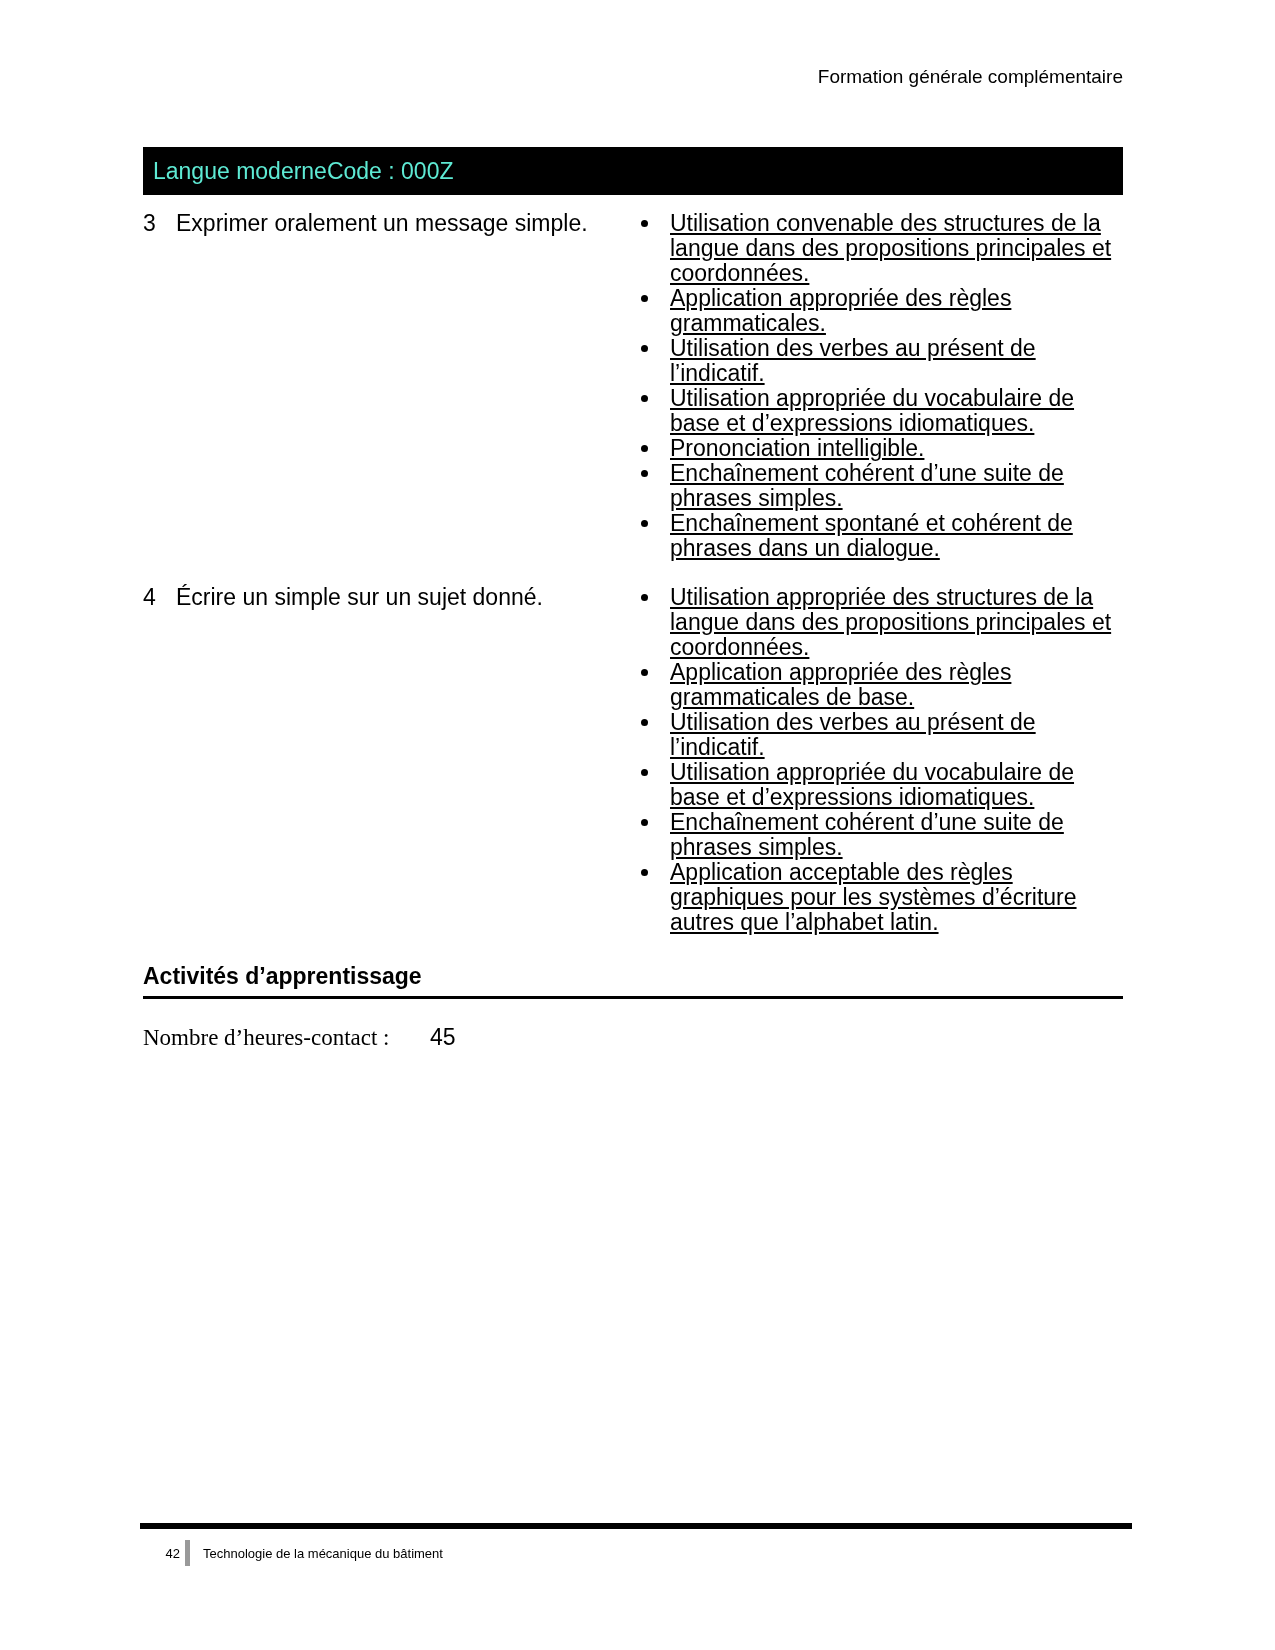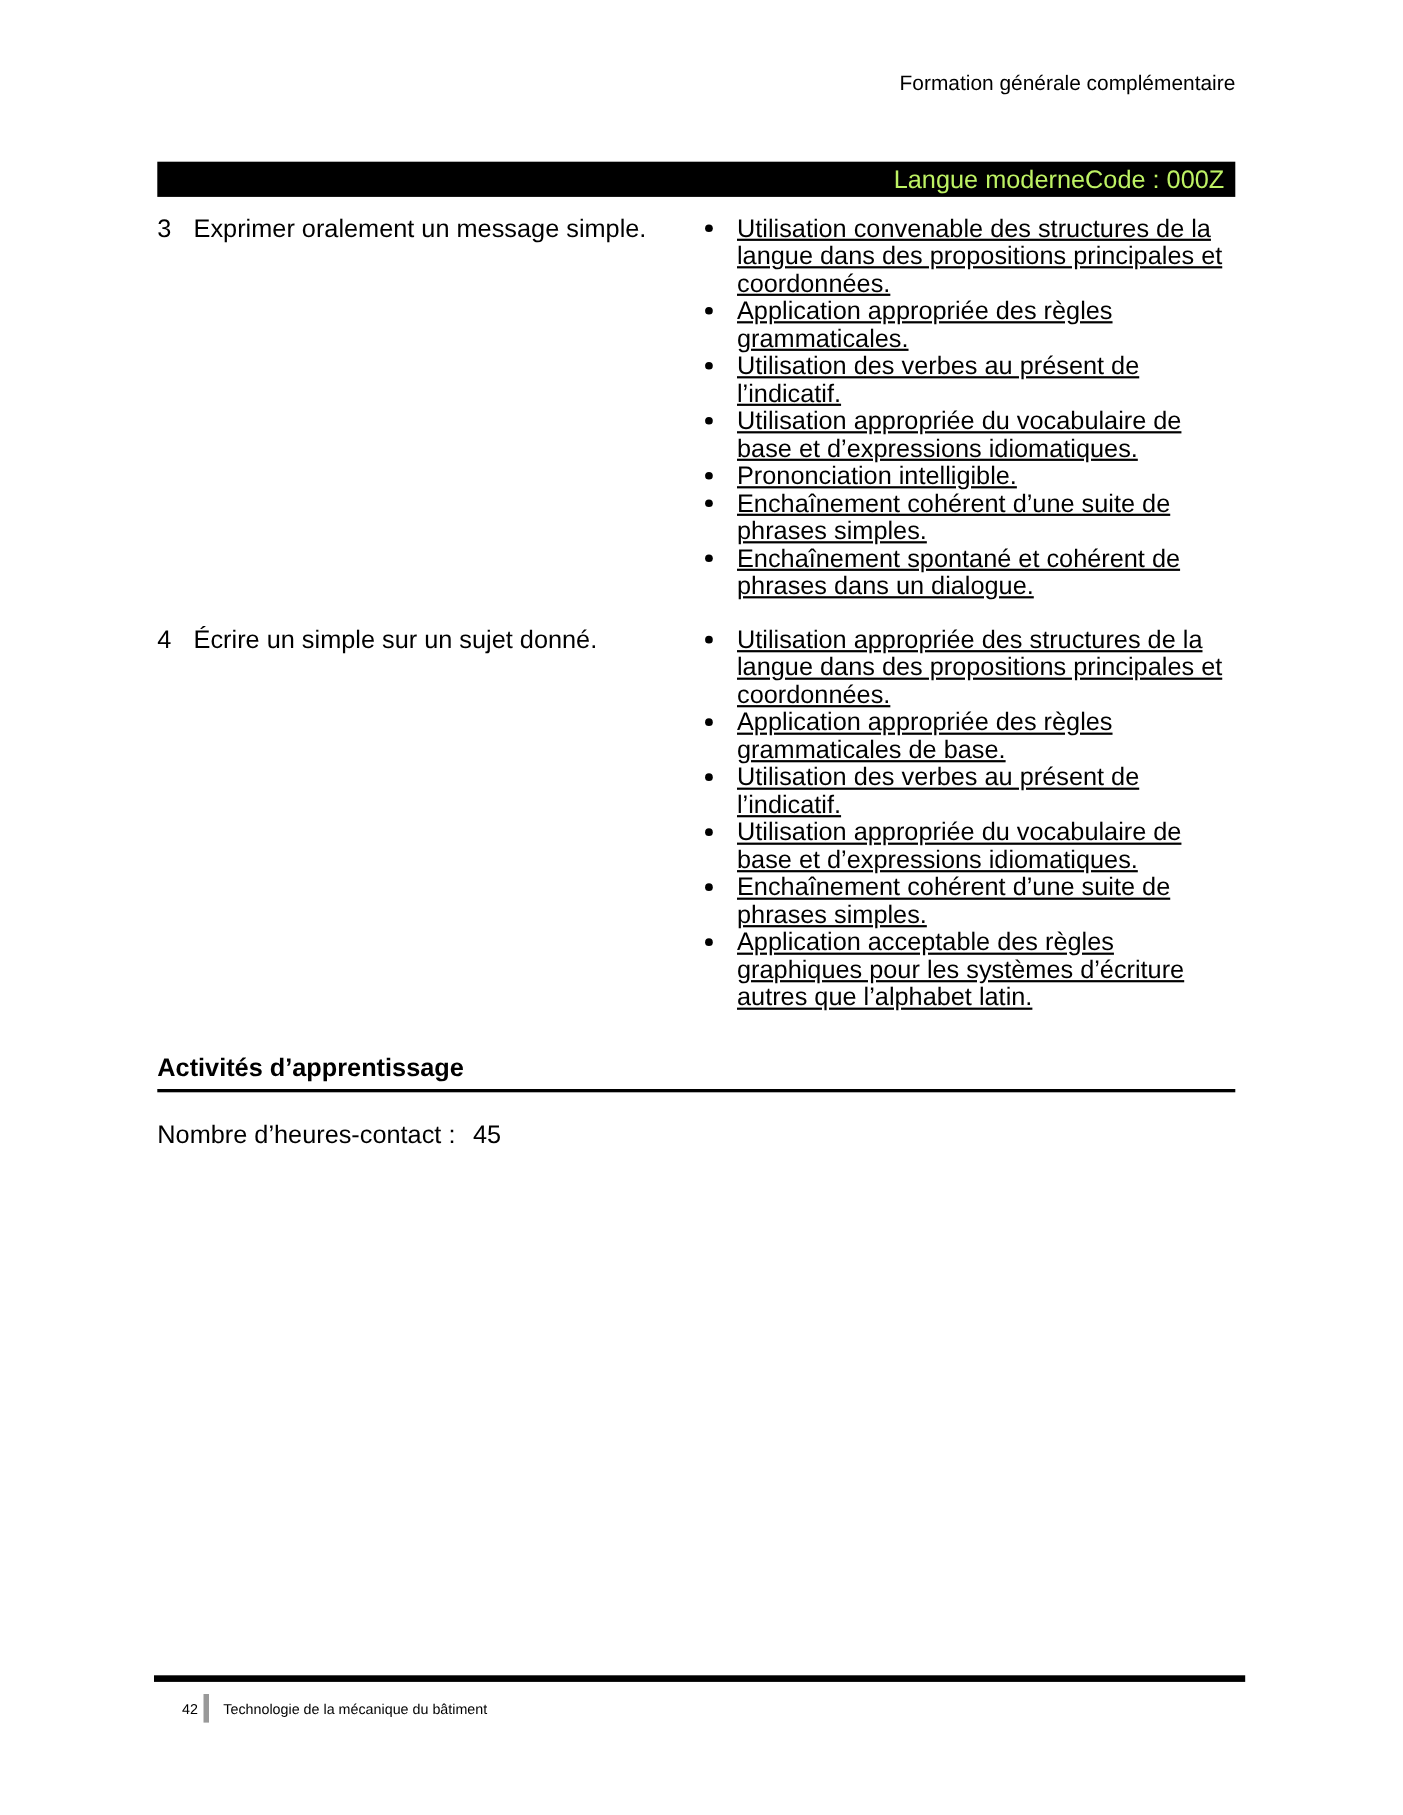--- a/index.html
+++ b/index.html
@@ -20,50 +20,50 @@
   .top-header {
     padding-top: 64px;
     text-align: right;
     font-size: 19px;
     line-height: 26px;
   }
 
   .title-bar {
     margin-top: 57px;
     background: #000000;
-    color: #bef264;
-    height: 32px;
+    color: #5eead4;
+    height: 48px;
     display: flex;
     align-items: center;
-    justify-content: flex-end;
+    justify-content: flex-start;
     padding: 0 10px;
     box-sizing: border-box;
     font-size: 23px;
   }
 
   .objectives { margin-top: 16px; font-size: 23px; line-height: 25px; }
   .objective { display: flex; }
   .objective + .objective { margin-top: 24px; }
   .obj-left { flex: 0 0 495px; display: flex; }
   .obj-num { width: 33px; }
   .obj-statement { flex: 1; padding-right: 20px; }
   .obj-right { flex: 1; }
   .obj-right ul { margin: 0; padding-left: 24px; text-decoration: underline; }
   .obj-right li { padding-left: 8px; }
 
-  .activities { margin-top: 38px; }
+  .activities { margin-top: 28px; }
   .activities-heading {
     font-size: 23px;
     font-weight: bold;
     margin: 0 0 6px 0;
   }
   .activities-rule { height: 3px; background: #000000; width: 100%; }
   .act-rows { margin-top: 26px; font-size: 23px; line-height: 25px; }
   .act-row { display: flex; }
-  .act-label { width: 287px; }
+  .act-label { width: 287px; font-family: Liberation Serif, serif; }
 
   .footer {
     position: absolute;
     left: 140px; top: 1523px;
     width: 992px;
   }
   .footer-rule { height: 6px; background: #000000; width: 100%; }
   .footer-line {
     margin-top: 11px;
     display: flex;

